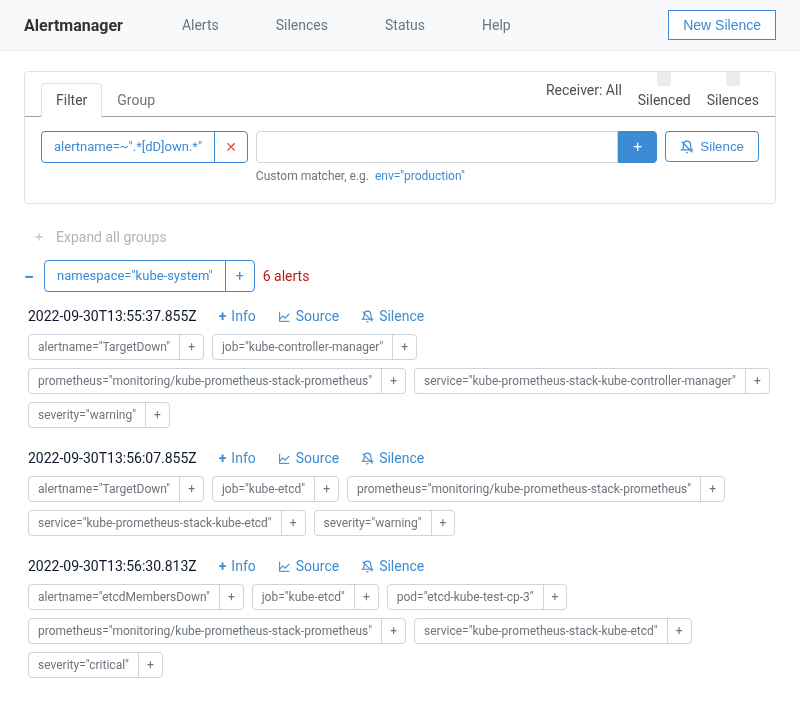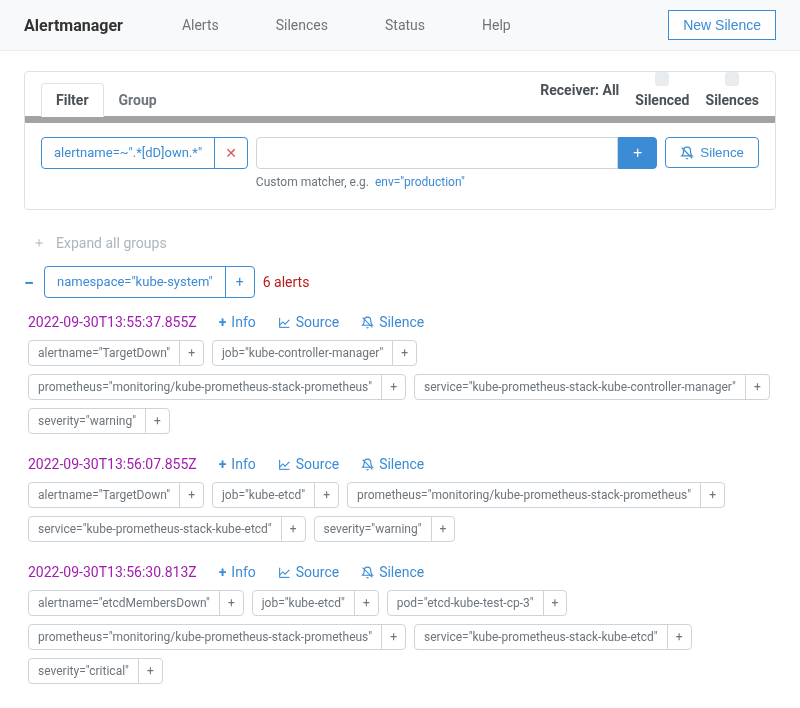--- a/index.html
+++ b/index.html
@@ -50,24 +50,23 @@
     .tab.active {
       color: #495057;
       border-color: #dee2e6;
       border-bottom-color: #fff;
       background: #fff;
     }
     .panel-header-row {
       display: flex;
       justify-content: space-between;
       align-items: flex-end;
-      border-bottom: 7px solid #a3a3a3;
+      border-bottom: 1px solid #a3a3a3;
       margin: -14px -16px 14px;
       padding: 0 16px;
-      font-weight: bold;
     }
     .tabs2 { display: flex; }
     .filter-controls { display: flex; align-items: center; gap: 16px; padding-bottom: 8px; color: #495057;}
     .checkbox-wrap { display: flex; align-items: center; gap: 6px; flex-direction: column; }
     .fake-checkbox {
       width: 14px; height: 14px; background: #e9ecef; border-radius: 3px; display: inline-block;
     }
     .filter-row { display: flex; gap: 8px; align-items: flex-start; }
     .pill {
       display: inline-flex;
@@ -119,21 +118,21 @@
       border-radius: 4px;
       color: #3b8bd5;
       overflow: hidden;
       align-items: stretch;
     }
     .group-pill-text { padding: 7px 12px; font-size: 13px; }
     .group-pill-plus { border-left: 1px solid #3b8bd5; padding: 7px 10px; cursor: pointer; color:#3b8bd5;}
     .alerts-count { color: #b91c1c; }
     .alert-block { margin-bottom: 22px; padding-left: 4px;}
     .alert-head { display: flex; align-items: center; gap: 22px; margin-bottom: 10px;}
-    .timestamp { color: #a21caf; }
+    .timestamp { color: #0f172a; }
     .link-action { color: #3b8bd5; cursor: pointer; display: inline-flex; align-items: center; gap: 5px; }
     .labels-wrap { display: flex; flex-wrap: wrap; gap: 8px; }
     .label-pill {
       display: inline-flex;
       border: 1px solid #ced4da;
       border-radius: 4px;
       color: #6c757d;
       font-size: 12px;
       align-items: stretch;
       overflow: hidden;

